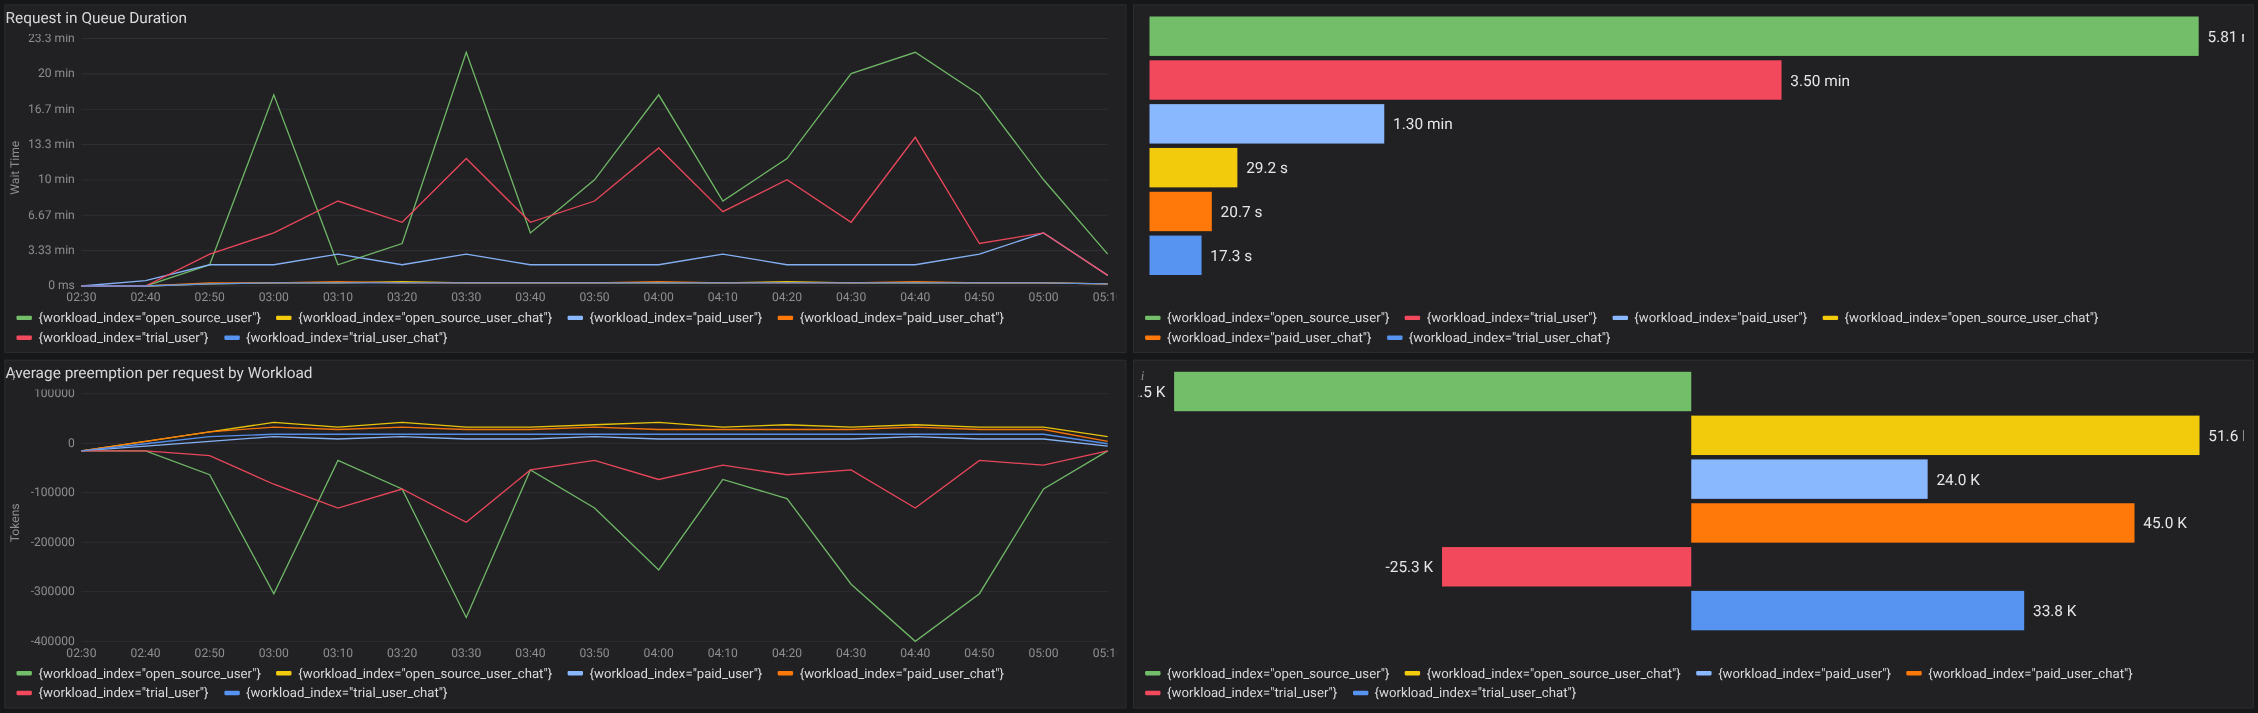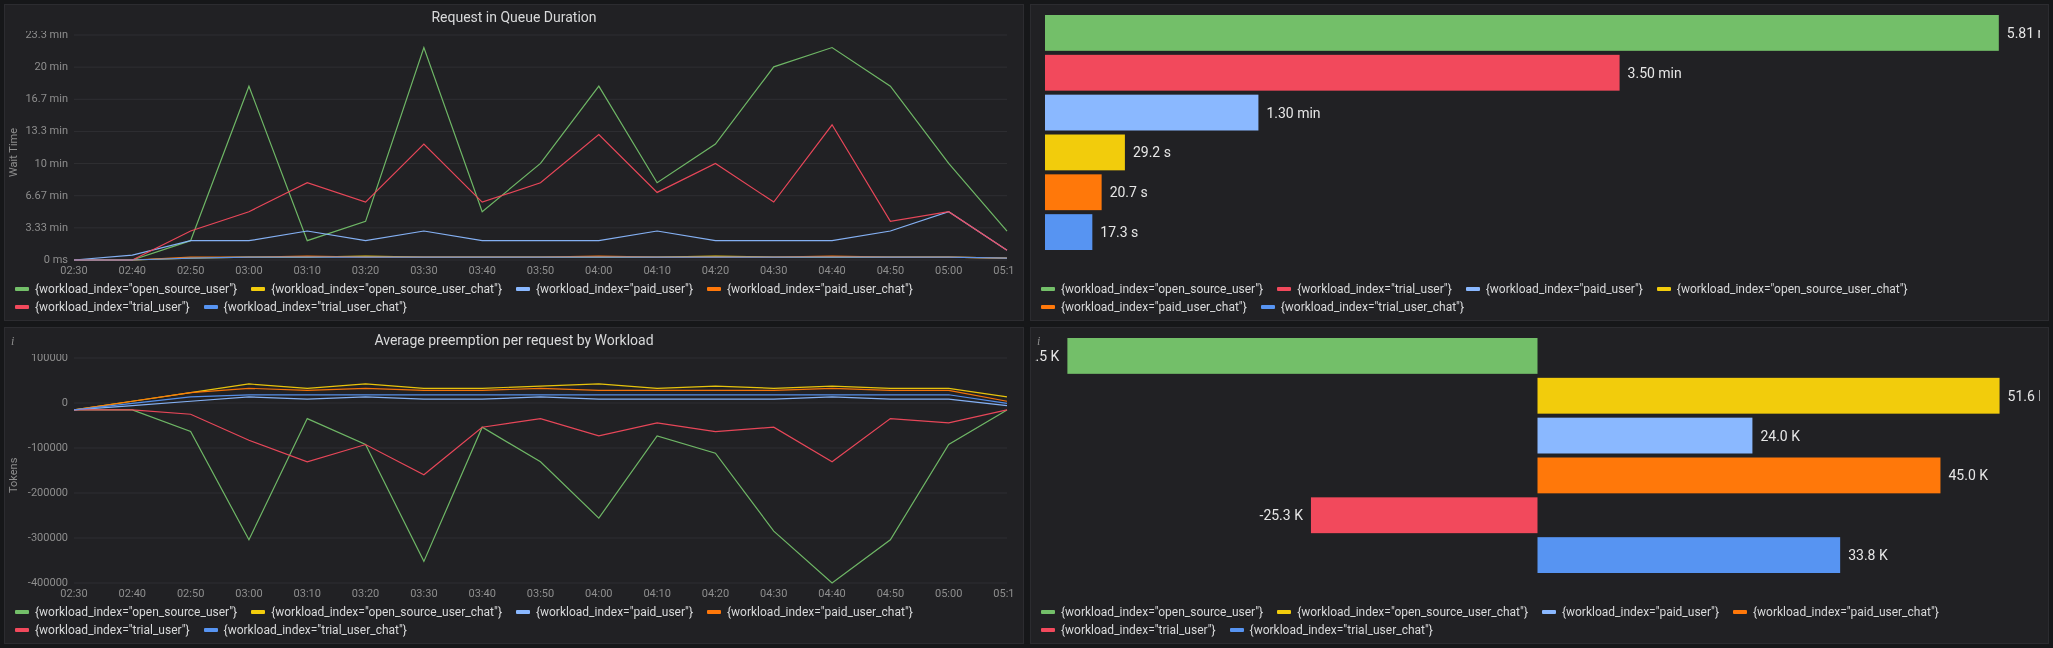--- a/index.html
+++ b/index.html
@@ -1,18 +1,18 @@
 <!DOCTYPE html>
 <html><head>
 <meta charset="utf-8">
 <style>
   html,body{margin:0;padding:0;background:#161719;color:#d8d9da;font-family:Roboto,Helvetica,Arial,sans-serif;font-size:12px;}
   .dashboard{display:grid;grid-template-columns:1fr 1fr;grid-template-rows:1fr 1fr;gap:6px;padding:4px;width:2053px;height:648px;box-sizing:border-box;}
   .panel{background:#212124;border:1px solid #2c2c30;display:flex;flex-direction:column;position:relative;}
-  .panel-title{text-align:center;font-size:14px;color:#d8d9da;padding:4px 0 2px 0;font-weight:400;}
+  .panel-title{text-align:left;font-size:14px;color:#d8d9da;padding:4px 0 2px 0;font-weight:400;}
   .panel-body{flex:1;display:flex;position:relative;}
   .ylabel{writing-mode:vertical-rl;transform:rotate(180deg);font-size:11px;color:#8e8e8e;text-align:center;padding:0 2px;}
   .chart-area{flex:1;position:relative;margin:4px 8px 0 4px;}
   .legend{display:flex;flex-wrap:wrap;gap:4px 14px;padding:4px 10px 6px 10px;font-size:12px;color:#d8d9da;}
   .legend-item{display:flex;align-items:center;gap:6px;white-space:nowrap;}
   .swatch{width:14px;height:4px;border-radius:1px;}
   .bar-label{fill:#e6e6e6;font-size:14px;}
   .info-icon{position:absolute;left:6px;top:6px;color:#8e8e8e;font-size:12px;font-style:italic;font-family:Georgia,serif;cursor:default;}
   svg{display:block;}
 </style>

